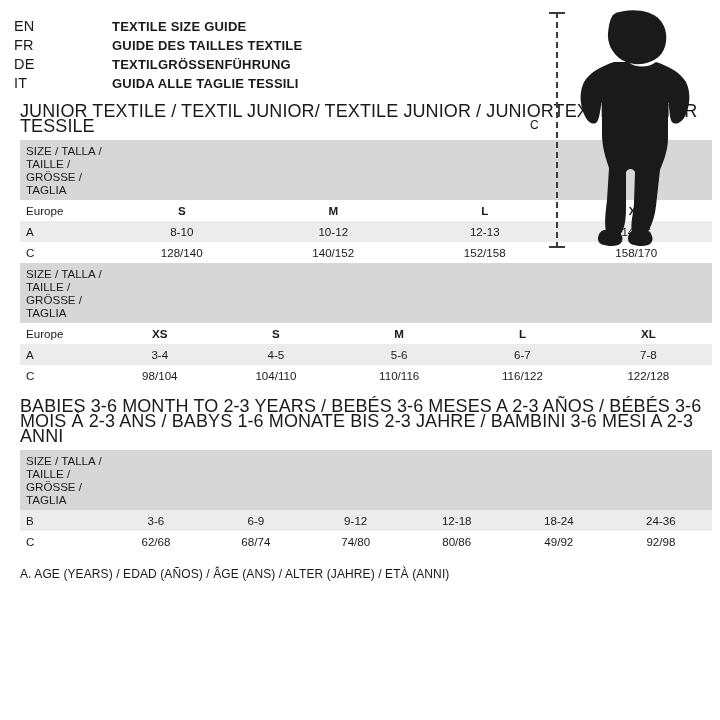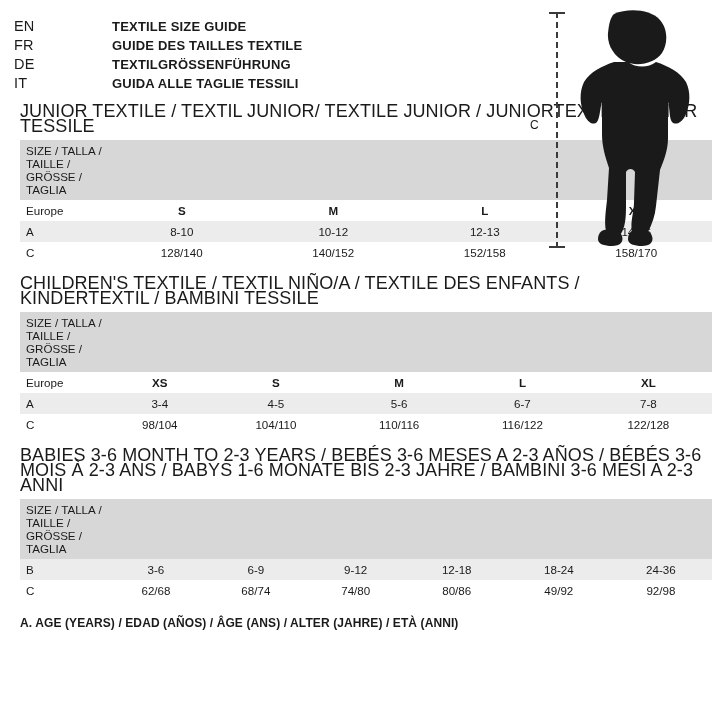--- a/index.html
+++ b/index.html
@@ -133,21 +133,21 @@
   }
   tr.row-plain {
     background: #ffffff;
   }
 
   
   .legend {
     margin: 14px 0 0 6px;
     font-size: 12px;
     line-height: 17px;
-    font-weight: bold;
+    font-weight: normal;
   }
   .legend div {
     letter-spacing: 0.1px;
   }
 </style>
 </head>
 <body>
 
 <div class="page">
 
@@ -223,21 +223,20 @@
     <tr class="row-plain">
       <td class="lead">C</td>
       <td>128/140</td>
       <td>140/152</td>
       <td>152/158</td>
       <td>158/170</td>
     </tr>
   </tbody>
     </table>
 
-  <div class="section-caption">CHILDREN'S TEXTILE / TEXTIL NIÑO/A / TEXTILE DES ENFANTS / KINDERTEXTIL / BAMBINI TESSILE</div>
   <table class="size-table">
     <tbody>
         <tr class="head-row">
       <td class="lead">SIZE / TALLA / TAILLE / GRÖSSE / TAGLIA</td>
       <td></td>
       <td></td>
       <td></td>
       <td></td>
       <td></td>
     </tr>

